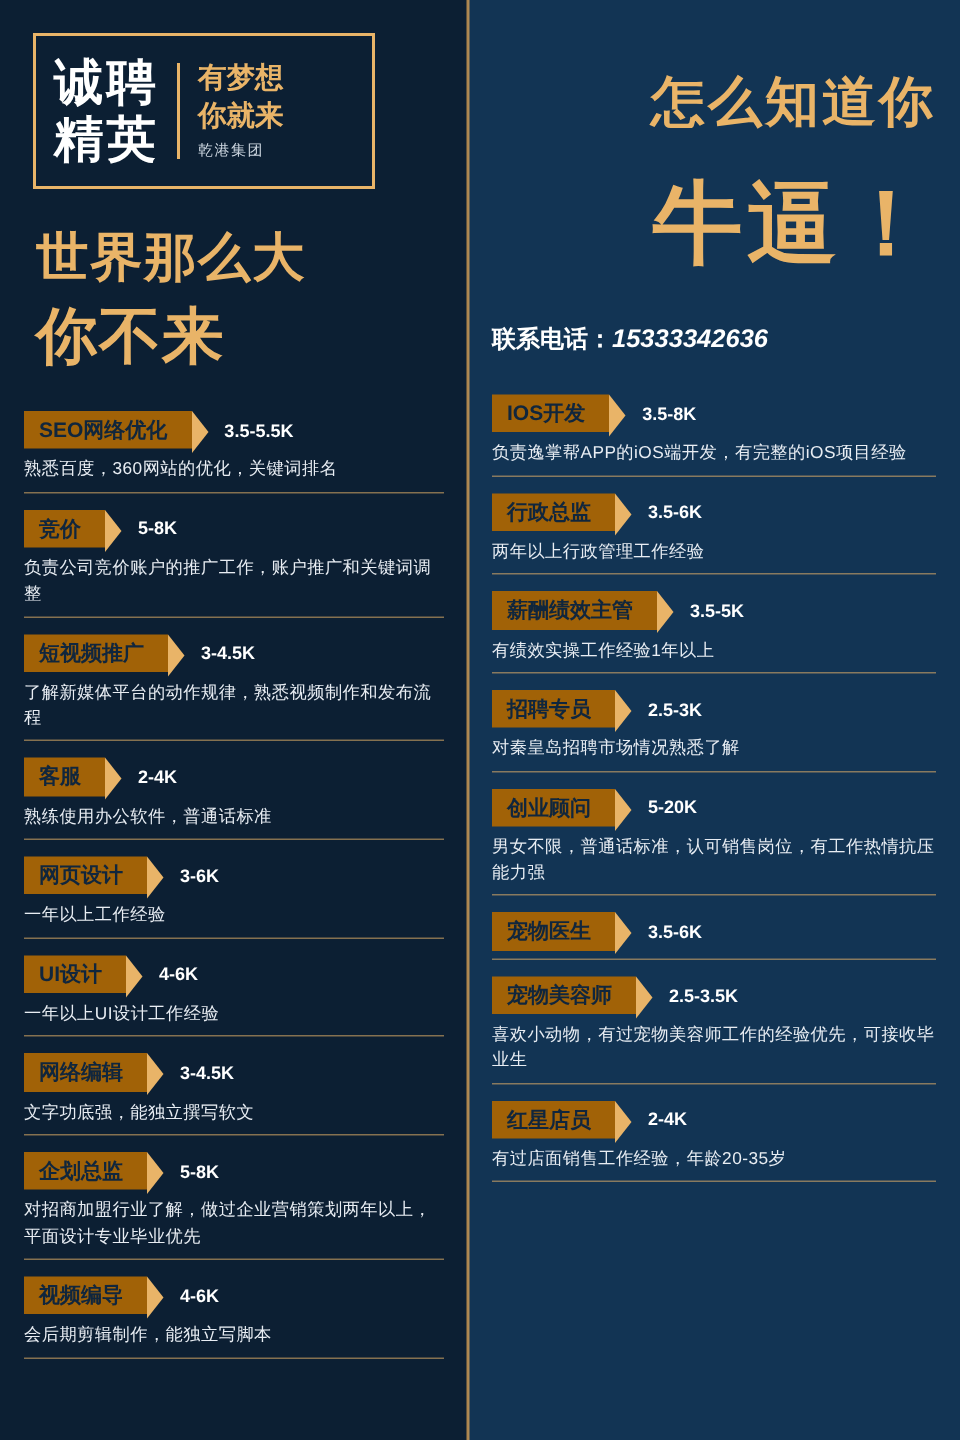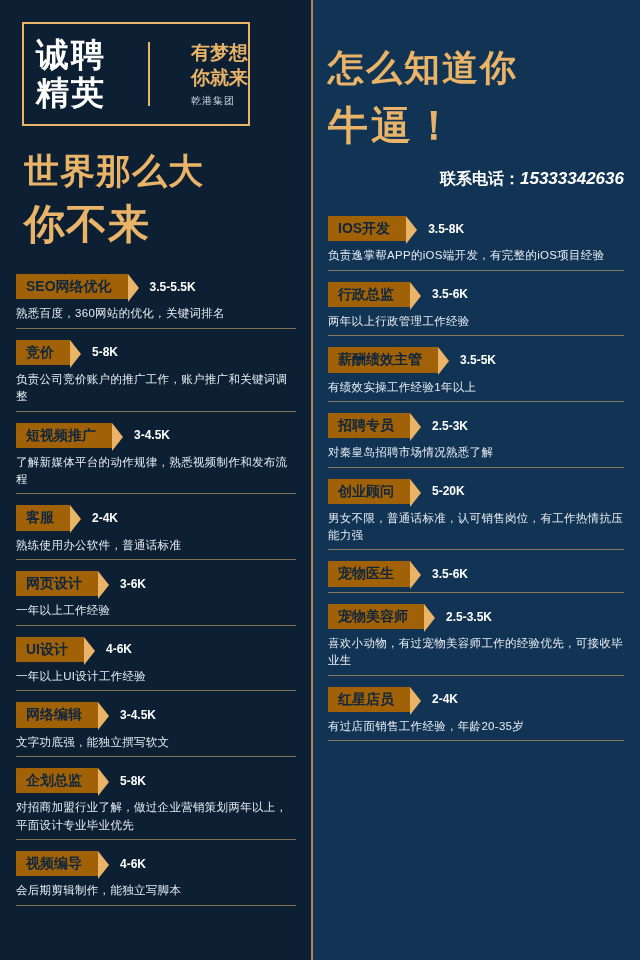--- a/index.html
+++ b/index.html
@@ -53,21 +53,20 @@
   
   .hire-box {
     margin: 22px 0 0 6px;
     width: 228px;
     height: 104px;
     border: 2px solid #e9b468;
     box-sizing: border-box;
     display: flex;
     align-items: center;
     position: relative;
-    justify-content: space-between;
   }
   .hire-box .big {
     font-size: 33px;
     font-weight: bold;
     letter-spacing: 2px;
     line-height: 1.16;
     color: #ffffff;
     margin-left: 12px;
   }
   .hire-sep {
@@ -102,37 +101,37 @@
   .left-slogan .l2 {
     font-size: 41px;
     font-weight: bold;
     letter-spacing: 1px;
     margin-top: 2px;
   }
 
   
   .right-title {
     margin-top: 44px;
-    text-align: left;
+    text-align: right;
     color: #e9b468;
   }
   .right-title .t1 {
     font-size: 36px;
     font-weight: bold;
     letter-spacing: 2px;
   }
   .right-title .t2 {
-    font-size: 40px;
+    font-size: 60px;
     font-weight: bold;
     letter-spacing: 3px;
-    margin-top: 5px;
+    margin-top: 16px;
   }
   .phone-line {
-    margin-top: 16px;
-    text-align: right;
+    margin-top: 26px;
+    text-align: left;
     color: #ffffff;
     font-size: 16px;
     font-weight: bold;
   }
   .phone-line .num {
     color: #ffffff;
     font-style: italic;
     font-size: 17px;
     font-weight: bold;
   }

